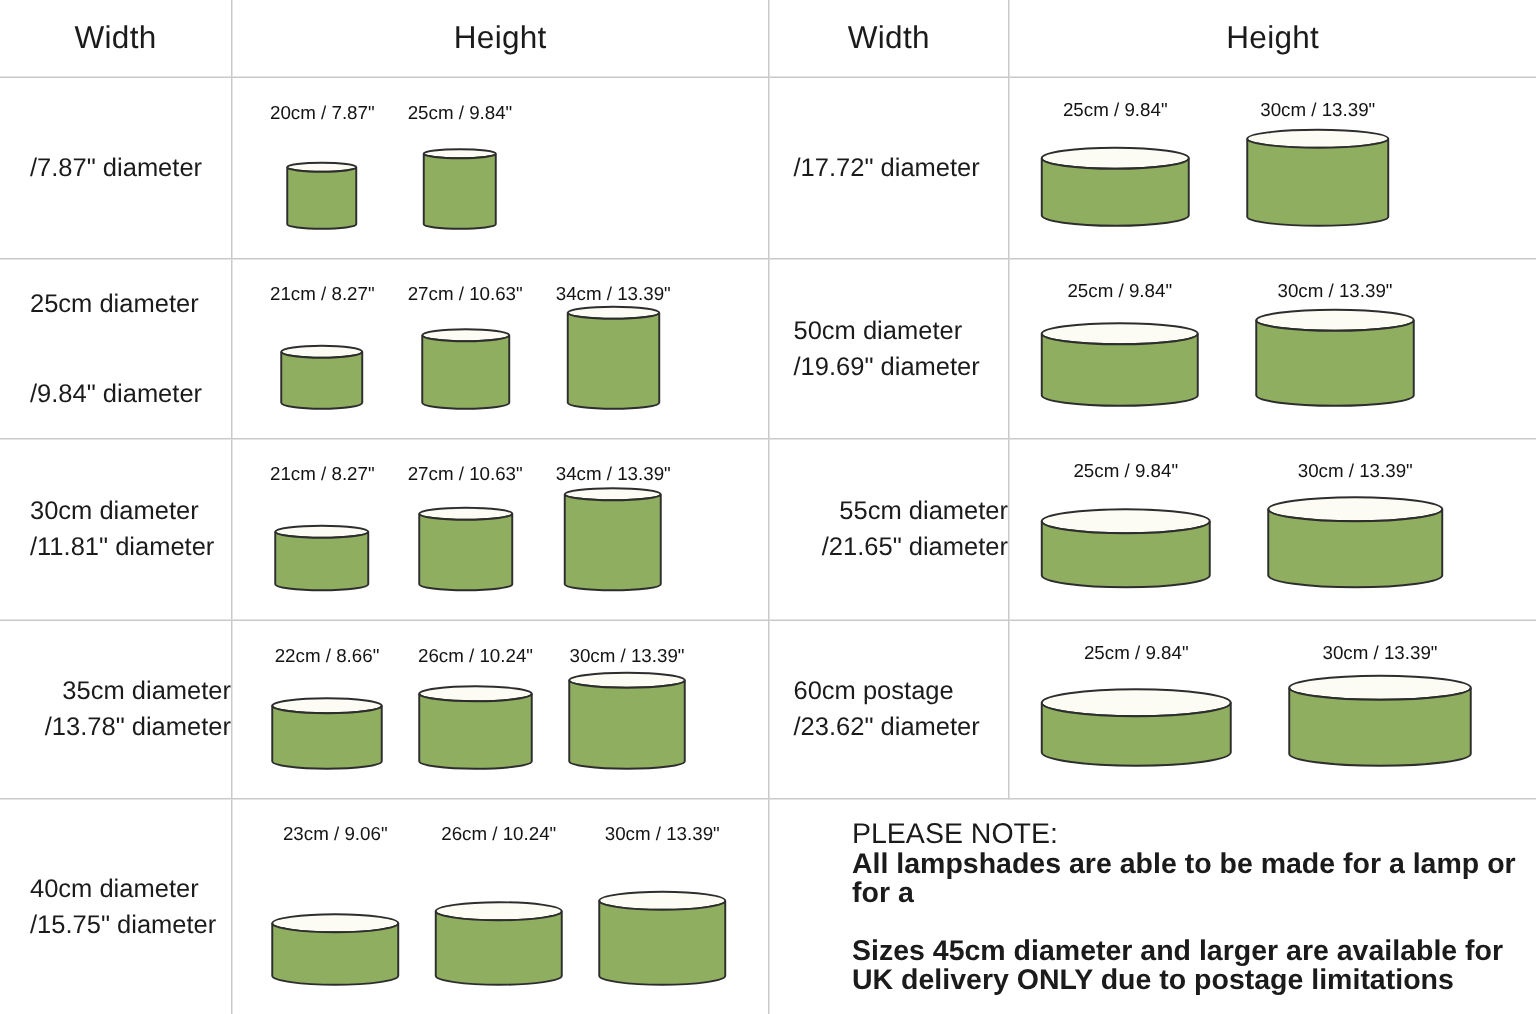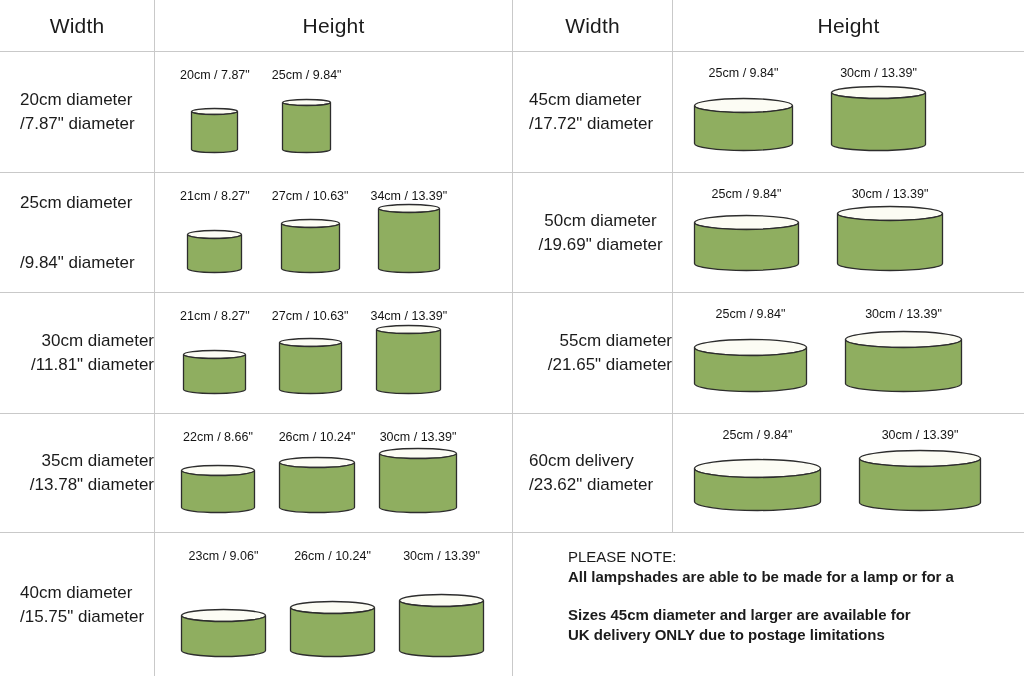--- a/index.html
+++ b/index.html
@@ -35,21 +35,21 @@
   .shade-cell.rightside{gap:36px;}
   .shade-item{
     display:flex;flex-direction:column;align-items:center;
   }
   .shade-label{
     font-size:12.5px;white-space:nowrap;color:#141414;
   }
   .spacer{flex:1 1 auto;}
   .note-cell{
     padding:14px 10px 10px 55px;
-    font-size:15px;line-height:19.5px;
+    font-size:19px;line-height:19.5px;
   }
   .note-title{margin:0 0 0 0;}
   .note-par{margin:0;font-weight:bold;}
   .note-gap{height:19px;}
 </style>
 </head>
 <body>
 
 <div id="sheet">
   <div class="cell hdr br bb" style="grid-column:1;grid-row:1;">Width</div>
@@ -62,21 +62,20 @@
     <div id="note-p1">
         <div class="note-par">All lampshades are able to be made for a lamp or for a</div>
       </div>
     <div class="note-gap"></div>
     <div id="note-p2">
         <div class="note-par">Sizes 45cm diameter and larger are available for</div>
         <div class="note-par">UK delivery ONLY due to postage limitations</div>
       </div>
   </div>
 <div class="cell width-cell br bb" style="grid-area: 2 / 1;">
-      <div>20cm diameter</div>
       <div>/7.87" diameter</div>
     </div>
     <div class="cell shade-cell leftside br bb" style="grid-area: 2 / 2;">
       <div class="shade-item">
         <span class="shade-label">20cm / 7.87"</span>
         <div class="spacer"></div>
         <svg width="49" height="47" viewBox="0 0 49 47">
           <ellipse cx="24.5" cy="4.5" rx="23" ry="3" fill="#fcfcf4" stroke="#2d2d2d" stroke-width="1.3"></ellipse>
           <path d="M 1.5 4.5 L 1.5 42.5 A 23 3 0 0 0 47.5 42.5 L 47.5 4.5 A 23 3 0 0 1 1.5 4.5 Z" fill="#8fae60" stroke="#2d2d2d" stroke-width="1.3"></path>
         </svg>
@@ -113,21 +112,21 @@
       </div>
       <div class="shade-item">
         <span class="shade-label">34cm / 13.39"</span>
         <div class="spacer"></div>
         <svg width="64" height="71" viewBox="0 0 64 71">
           <ellipse cx="32" cy="5.5" rx="30.5" ry="4" fill="#fcfcf4" stroke="#2d2d2d" stroke-width="1.3"></ellipse>
           <path d="M 1.5 5.5 L 1.5 65.5 A 30.5 4 0 0 0 62.5 65.5 L 62.5 5.5 A 30.5 4 0 0 1 1.5 5.5 Z" fill="#8fae60" stroke="#2d2d2d" stroke-width="1.3"></path>
         </svg>
       </div>
     </div>
-    <div class="cell width-cell br bb" style="grid-area: 4 / 1; text-align: right;">
+    <div class="cell width-cell br bb" style="grid-area: 4 / 1;">
       <div>30cm diameter</div>
       <div>/11.81" diameter</div>
     </div>
     <div class="cell shade-cell leftside br bb" style="grid-area: 4 / 2;">
       <div class="shade-item">
         <span class="shade-label">21cm / 8.27"</span>
         <div class="spacer"></div>
         <svg width="65" height="46" viewBox="0 0 65 46">
           <ellipse cx="32.5" cy="5.5" rx="31" ry="4" fill="#fcfcf4" stroke="#2d2d2d" stroke-width="1.3"></ellipse>
           <path d="M 1.5 5.5 L 1.5 40.5 A 31 4 0 0 0 63.5 40.5 L 63.5 5.5 A 31 4 0 0 1 1.5 5.5 Z" fill="#8fae60" stroke="#2d2d2d" stroke-width="1.3"></path>
@@ -204,42 +203,41 @@
       <div class="shade-item">
         <span class="shade-label">30cm / 13.39"</span>
         <div class="spacer"></div>
         <svg width="87" height="65" viewBox="0 0 87 65">
           <ellipse cx="43.5" cy="7.5" rx="42" ry="6" fill="#fcfcf4" stroke="#2d2d2d" stroke-width="1.3"></ellipse>
           <path d="M 1.5 7.5 L 1.5 57.5 A 42 6 0 0 0 85.5 57.5 L 85.5 7.5 A 42 6 0 0 1 1.5 7.5 Z" fill="#8fae60" stroke="#2d2d2d" stroke-width="1.3"></path>
         </svg>
       </div>
     </div>
     <div class="cell width-cell right br bb" style="grid-area: 2 / 3;">
-      <div>45cm diameter</div>
       <div>/17.72" diameter</div>
     </div>
     <div class="cell shade-cell rightside bb" style="grid-area: 2 / 4;">
       <div class="shade-item">
         <span class="shade-label">25cm / 9.84"</span>
         <div class="spacer"></div>
         <svg width="101" height="55" viewBox="0 0 101 55">
           <ellipse cx="50.5" cy="8.5" rx="49" ry="7" fill="#fcfcf4" stroke="#2d2d2d" stroke-width="1.3"></ellipse>
           <path d="M 1.5 8.5 L 1.5 46.5 A 49 7 0 0 0 99.5 46.5 L 99.5 8.5 A 49 7 0 0 1 1.5 8.5 Z" fill="#8fae60" stroke="#2d2d2d" stroke-width="1.3"></path>
         </svg>
       </div>
       <div class="shade-item">
         <span class="shade-label">30cm / 13.39"</span>
         <div class="spacer"></div>
         <svg width="97" height="67" viewBox="0 0 97 67">
           <ellipse cx="48.5" cy="7.5" rx="47" ry="6" fill="#fcfcf4" stroke="#2d2d2d" stroke-width="1.3"></ellipse>
           <path d="M 1.5 7.5 L 1.5 59.5 A 47 6 0 0 0 95.5 59.5 L 95.5 7.5 A 47 6 0 0 1 1.5 7.5 Z" fill="#8fae60" stroke="#2d2d2d" stroke-width="1.3"></path>
         </svg>
       </div>
     </div>
-    <div class="cell width-cell right br bb" style="grid-area: 3 / 3; align-items: center;">
+    <div class="cell width-cell right br bb" style="grid-area: 3 / 3;">
       <div>50cm diameter</div>
       <div>/19.69" diameter</div>
     </div>
     <div class="cell shade-cell rightside bb" style="grid-area: 3 / 4;">
       <div class="shade-item">
         <span class="shade-label">25cm / 9.84"</span>
         <div class="spacer"></div>
         <svg width="107" height="58" viewBox="0 0 107 58">
           <ellipse cx="53.5" cy="8.5" rx="52" ry="7" fill="#fcfcf4" stroke="#2d2d2d" stroke-width="1.3"></ellipse>
           <path d="M 1.5 8.5 L 1.5 49.5 A 52 7 0 0 0 105.5 49.5 L 105.5 8.5 A 52 7 0 0 1 1.5 8.5 Z" fill="#8fae60" stroke="#2d2d2d" stroke-width="1.3"></path>
@@ -270,21 +268,21 @@
       <div class="shade-item">
         <span class="shade-label">30cm / 13.39"</span>
         <div class="spacer"></div>
         <svg width="119" height="63" viewBox="0 0 119 63">
           <ellipse cx="59.5" cy="9.5" rx="58" ry="8" fill="#fcfcf4" stroke="#2d2d2d" stroke-width="1.3"></ellipse>
           <path d="M 1.5 9.5 L 1.5 53.5 A 58 8 0 0 0 117.5 53.5 L 117.5 9.5 A 58 8 0 0 1 1.5 9.5 Z" fill="#8fae60" stroke="#2d2d2d" stroke-width="1.3"></path>
         </svg>
       </div>
     </div>
     <div class="cell width-cell right br bb" style="grid-area: 5 / 3;">
-      <div>60cm delivery</div>
+      <div>60cm postage</div>
       <div>/23.62" diameter</div>
     </div>
     <div class="cell shade-cell rightside bb" style="grid-area: 5 / 4;">
       <div class="shade-item">
         <span class="shade-label">25cm / 9.84"</span>
         <div class="spacer"></div>
         <svg width="129" height="54" viewBox="0 0 129 54">
           <ellipse cx="64.5" cy="10.5" rx="63" ry="9" fill="#fcfcf4" stroke="#2d2d2d" stroke-width="1.3"></ellipse>
           <path d="M 1.5 10.5 L 1.5 43.5 A 63 9 0 0 0 127.5 43.5 L 127.5 10.5 A 63 9 0 0 1 1.5 10.5 Z" fill="#8fae60" stroke="#2d2d2d" stroke-width="1.3"></path>
         </svg>

